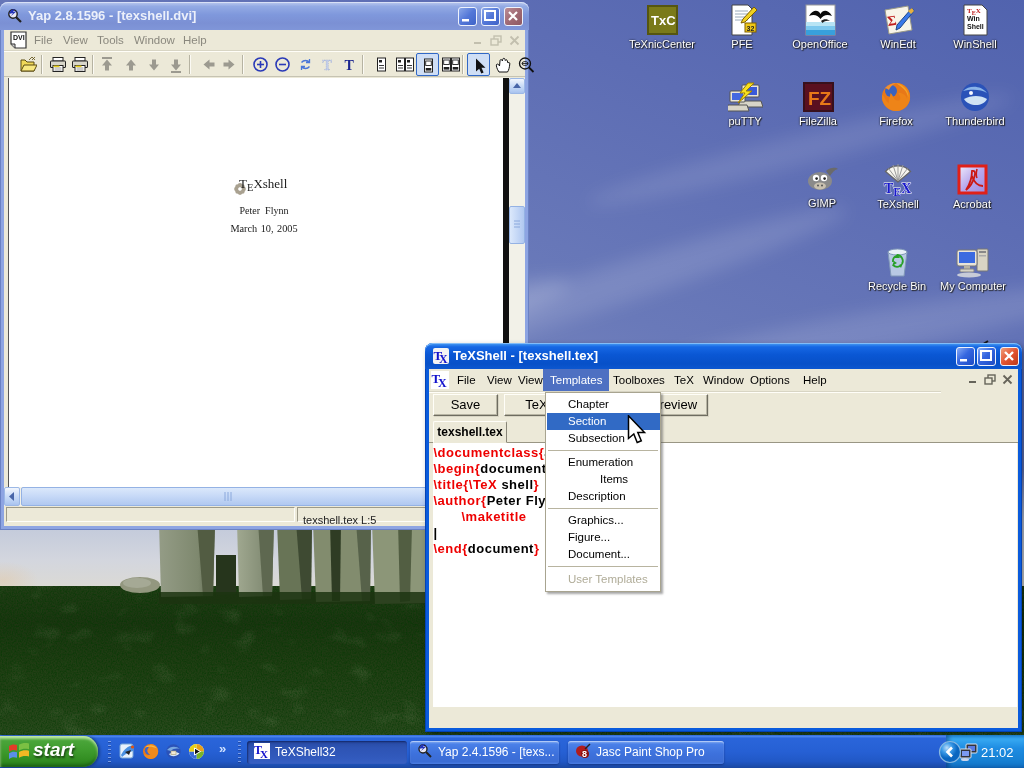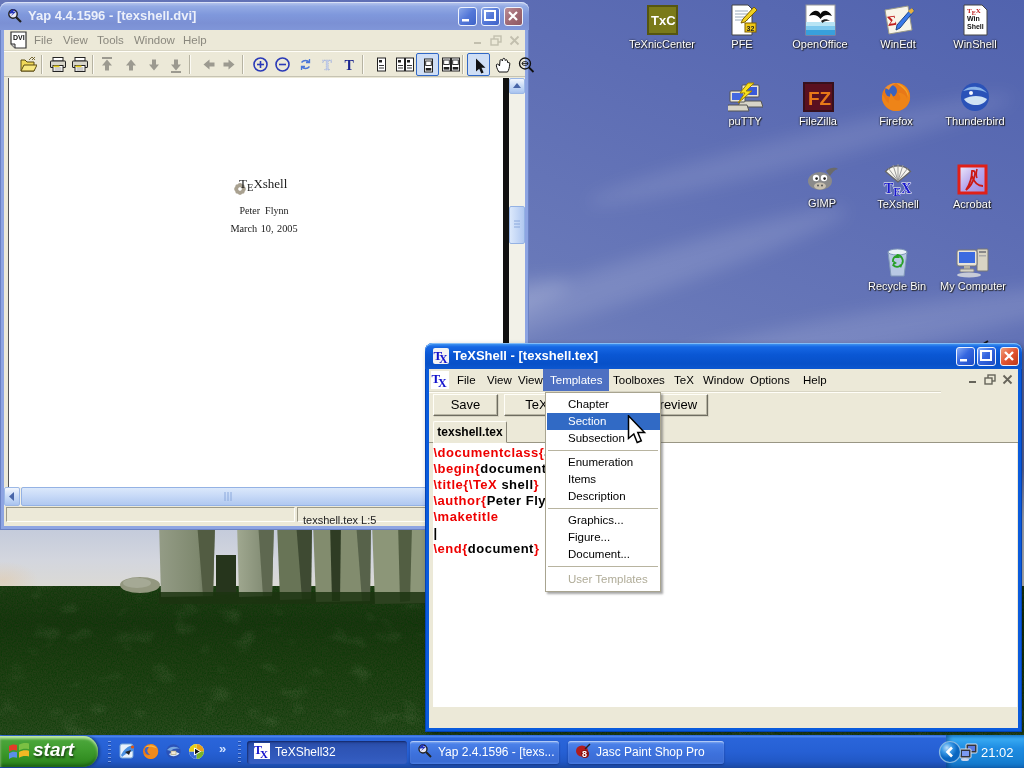--- a/index.html
+++ b/index.html
@@ -366,21 +366,21 @@
     </div>
   </div>
 
 <div id="yap" class="win">
   <div class="titlebar">
     <svg class="glyph" style="left:7px;top:6px" width="16" height="16" viewBox="0 0 16 16">
       <circle cx="6" cy="6" r="4.2" fill="#e8e8f4" stroke="#222" stroke-width="1.4"></circle>
       <line x1="9" y1="9" x2="14" y2="14" stroke="#222" stroke-width="2.2"></line>
       <path d="M4 2 L8 1 L6 4 L10 3 L4 8 L6 5 L2 6 Z" fill="#2233bb"></path>
     </svg>
-    <span style="position:absolute;left:28px;top:6px;">Yap 4.4.1596 - [texshell.dvi]</span>
+    <span style="position:absolute;left:28px;top:6px;">Yap 2.8.1596 - [texshell.dvi]</span>
   </div>
   <div class="tbtn b-min ina" style="left:458px;top:5px;"><svg width="17" height="17">
         <rect x="3" y="11" width="7" height="2.5" fill="#fff"></rect>
       </svg></div>
   <div class="tbtn b-max ina" style="left:481px;top:5px;"><svg width="17" height="17">
         <rect x="3" y="3" width="10" height="9" fill="none" stroke="#fff" stroke-width="2"></rect>
       </svg></div>
   <div class="tbtn b-close ina" style="left:504px;top:5px;"><svg width="17" height="17">
         <path d="M4 4 L12 12 M12 4 L4 12" stroke="#fff" stroke-width="2.2"></path>
       </svg></div>
@@ -667,34 +667,34 @@
       <div class="xpbtn" style="left:211px;width:68px;">Preview</div>
     </div>
     <div id="tstabrow">
         <div id="tstab">texshell.tex</div>
       </div>
     <div id="tsedit">
       <div class="ln" style="top:2px;"><span class="cmd">\documentclass{</span>article}</div>
       <div class="ln" style="top:18px;"><span class="cmd">\begin{</span>document<span class="cmd">}</span></div>
       <div class="ln" style="top:34px;"><span class="cmd">\title{\TeX</span> shell<span class="cmd">}</span></div>
       <div class="ln" style="top:50px;"><span class="cmd">\author{</span>Peter Flynn<span class="cmd">}</span></div>
-      <div class="ln" style="top:66px;"><span class="cmd">\maketitle</span></div>
+      <div class="ln" style="top:66px;margin-left:28px;"><span class="cmd">\maketitle</span></div>
       <div class="ln" style="top:82px;">|</div>
       <div class="ln" style="top:98px;"><span class="cmd">\end{</span>document<span class="cmd">}</span></div>
     </div>
   </div>
 </div>
 
 <div id="dropmenu">
   <div class="mi" style="top:3px;">Chapter</div>
   <div class="mi sel" style="top:20px;">Section</div>
   <div class="mi" style="top:37px;">Subsection</div>
   <div class="msep" style="top:57px;"></div>
   <div class="mi" style="top:61px;">Enumeration</div>
-  <div class="mi" style="top:78px;">Items</div>
+  <div class="mi" style="top:78px;margin-left:32px;">Items</div>
   <div class="mi" style="top:95px;">Description</div>
   <div class="msep" style="top:115px;"></div>
   <div class="mi" style="top:119px;">Graphics...</div>
   <div class="mi" style="top:136px;">Figure...</div>
   <div class="mi" style="top:153px;">Document...</div>
   <div class="msep" style="top:173px;"></div>
   <div class="mi dis" style="top:178px;">User Templates</div>
 </div>
 
 <svg class="abs" style="left:627px;top:415px;z-index:99" width="24" height="32" viewBox="0 0 24 32">

